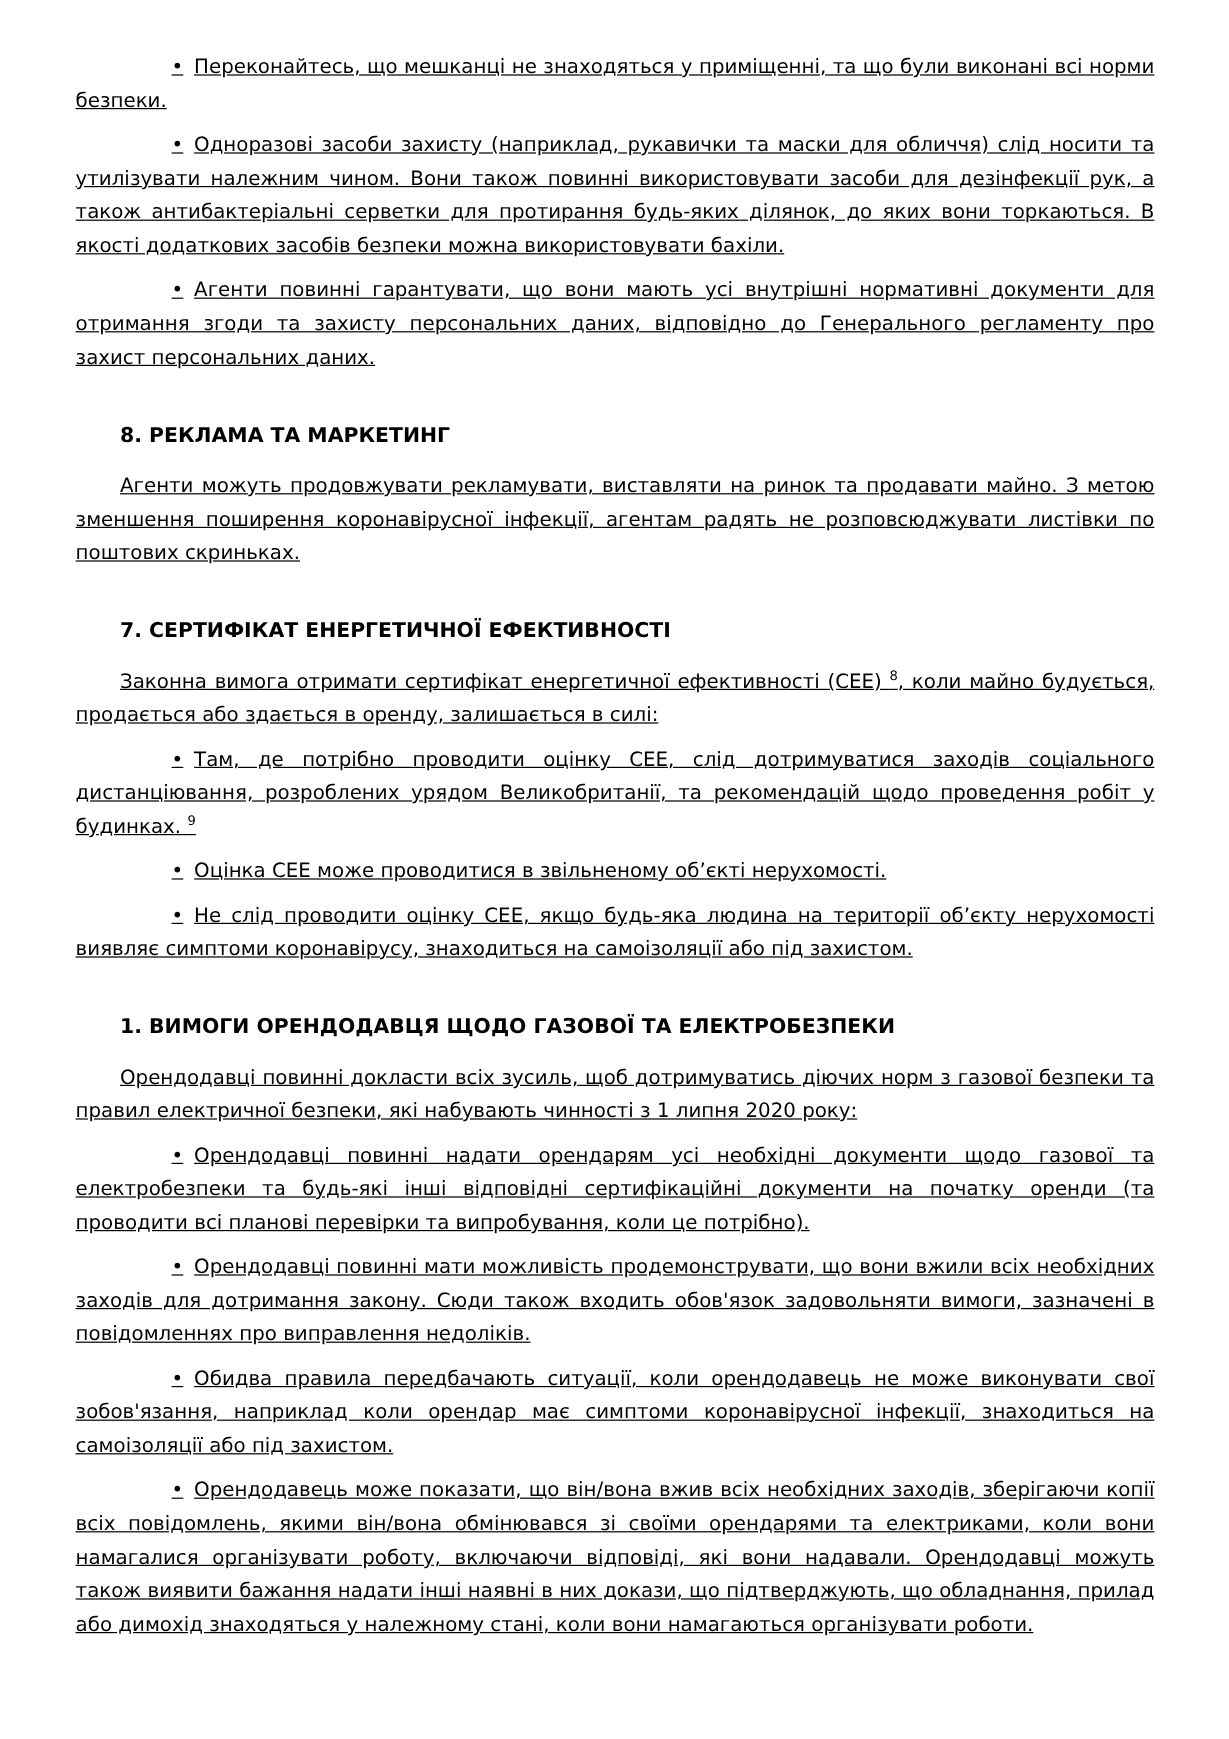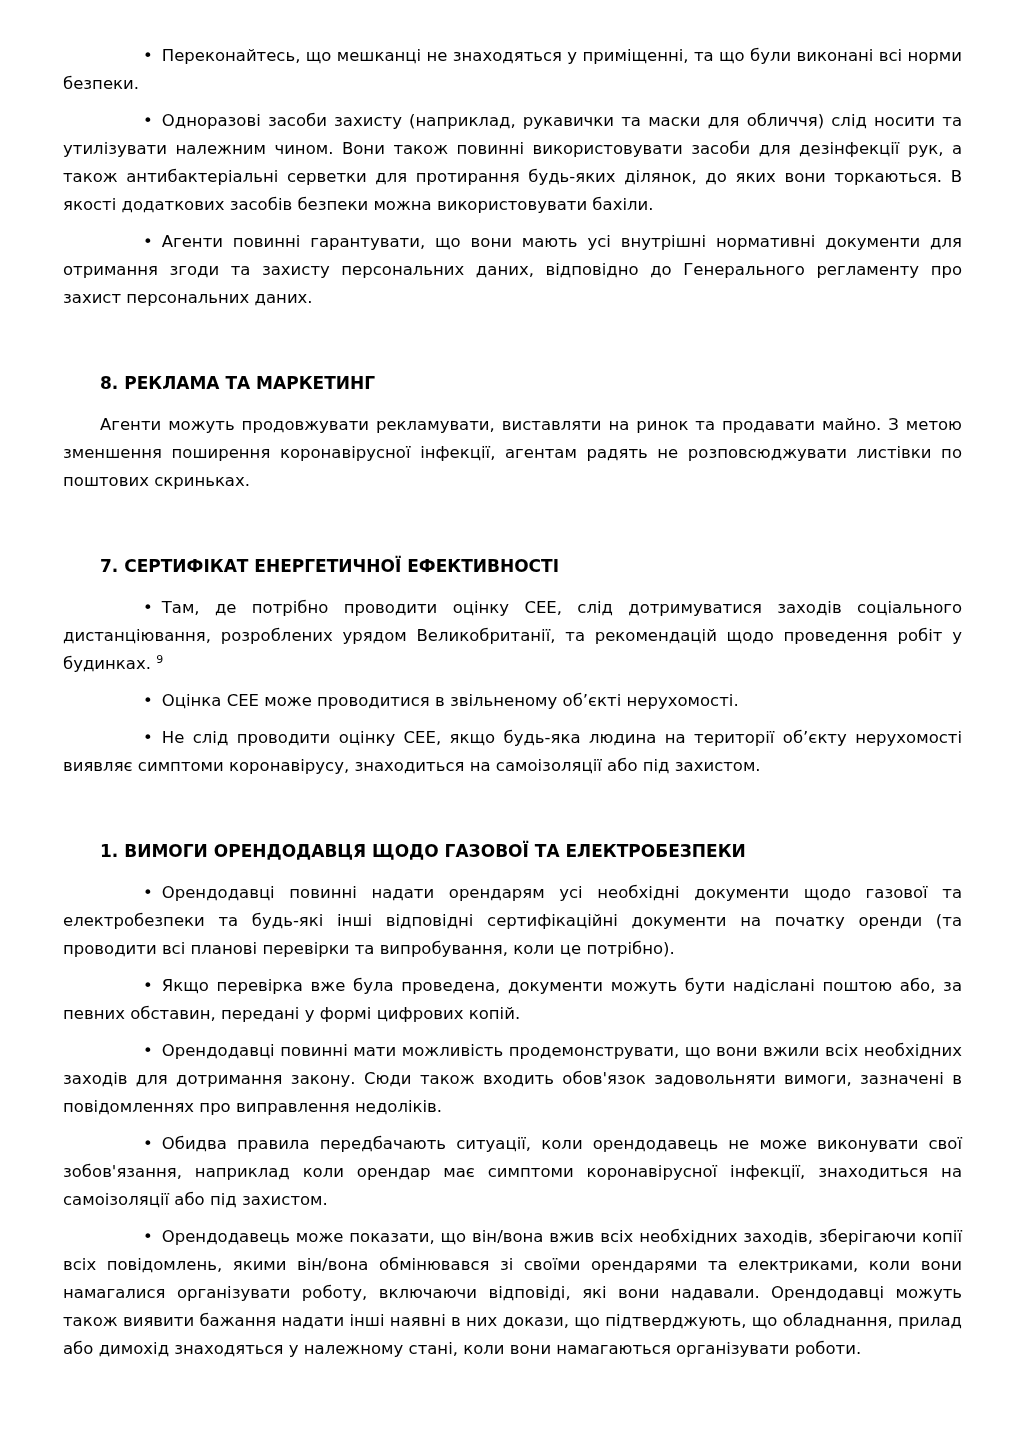--- a/index.html
+++ b/index.html
@@ -16,35 +16,36 @@
     box-sizing: border-box;
     padding: 42px 62px 40px 63px;
     font-family: "DejaVu Sans", sans-serif;
     font-size: 16.5px;
     line-height: 28px;
     color: #000000;
   }
   p {
     margin: 0 0 9px 0;
     text-align: justify;
+    text-decoration: underline;
   }
   p.bullet {
     text-indent: 80px;
   }
   p.indent {
     text-indent: 37px;
   }
   .bullet-marker {
     padding-right: 9px;
   }
   h2 {
     font-size: 17px;
     font-weight: bold;
     line-height: 28px;
-    margin: 57px 0 14px 37px;
+    margin: 37px 0 14px 37px;
     text-align: left;
   }
   sup {
     font-size: 11px;
     line-height: 0;
     vertical-align: super;
   }
 </style>
 </head>
 <body>
@@ -56,33 +57,34 @@
   <p class="bullet"><span class="bullet-marker">•</span><span>Одноразові засоби захисту (наприклад, рукавички та маски для обличчя) слід носити та утилізувати належним чином. Вони також повинні використовувати засоби для дезінфекції рук, а також антибактеріальні серветки для протирання будь-яких ділянок, до яких вони торкаються. В якості додаткових засобів безпеки можна використовувати бахіли.</span></p>
 
   <p class="bullet"><span class="bullet-marker">•</span><span>Агенти повинні гарантувати, що вони мають усі внутрішні нормативні документи для отримання згоди та захисту персональних даних, відповідно до Генерального регламенту про захист персональних даних.</span></p>
 
   <h2>8. РЕКЛАМА ТА МАРКЕТИНГ</h2>
 
   <p class="indent">Агенти можуть продовжувати рекламувати, виставляти на ринок та продавати майно. З метою зменшення поширення коронавірусної інфекції, агентам радять не розповсюджувати листівки по поштових скриньках.</p>
 
   <h2>7. СЕРТИФІКАТ ЕНЕРГЕТИЧНОЇ ЕФЕКТИВНОСТІ</h2>
 
+  <p class="indent"><span>Законна вимога отримати сертифікат енергетичної ефективності (СЕЕ) </span><sup>8</sup><span>, коли майно будується, продається або здається в оренду, залишається в силі:</span></p>
 
   <p class="bullet"><span class="bullet-marker">•</span><span>Там, де потрібно проводити оцінку СЕЕ, слід дотримуватися заходів соціального дистанціювання, розроблених урядом Великобританії, та рекомендацій щодо проведення робіт у будинках. </span><sup>9</sup><span></span></p>
 
   <p class="bullet"><span class="bullet-marker">•</span><span>Оцінка СЕЕ може проводитися в звільненому об’єкті нерухомості.</span></p>
 
   <p class="bullet"><span class="bullet-marker">•</span><span>Не слід проводити оцінку СЕЕ, якщо будь-яка людина на території об’єкту нерухомості виявляє симптоми коронавірусу, знаходиться на самоізоляції або під захистом.</span></p>
 
   <h2>1. ВИМОГИ ОРЕНДОДАВЦЯ ЩОДО ГАЗОВОЇ ТА ЕЛЕКТРОБЕЗПЕКИ</h2>
 
+  <p class="indent">Орендодавці повинні докласти всіх зусиль, щоб дотримуватись діючих норм з газової безпеки та правил електричної безпеки, які набувають чинності з 1 липня 2020 року:</p>
 
   <p class="bullet"><span class="bullet-marker">•</span><span>Орендодавці повинні надати орендарям усі необхідні документи щодо газової та електробезпеки та будь-які інші відповідні сертифікаційні документи на початку оренди (та проводити всі планові перевірки та випробування, коли це потрібно).</span></p>
 
-  <p class="bullet"><span class="bullet-marker">•</span><span>Якщо перевірка вже була проведена, документи можуть бути надіслані поштою або, за певних обставин, передані у формі цифрових копій.</span></p>
 
   <p class="bullet"><span class="bullet-marker">•</span><span>Орендодавці повинні мати можливість продемонструвати, що вони вжили всіх необхідних заходів для дотримання закону. Сюди також входить обов'язок задовольняти вимоги, зазначені в повідомленнях про виправлення недоліків.</span></p>
 
   <p class="bullet"><span class="bullet-marker">•</span><span>Обидва правила передбачають ситуації, коли орендодавець не може виконувати свої зобов'язання, наприклад коли орендар має симптоми коронавірусної інфекції, знаходиться на самоізоляції або під захистом.</span></p>
 
   <p class="bullet"><span class="bullet-marker">•</span><span>Орендодавець може показати, що він/вона вжив всіх необхідних заходів, зберігаючи копії всіх повідомлень, якими він/вона обмінювався зі своїми орендарями та електриками, коли вони намагалися організувати роботу, включаючи відповіді, які вони надавали. Орендодавці можуть також виявити бажання надати інші наявні в них докази, що підтверджують, що обладнання, прилад або димохід знаходяться у належному стані, коли вони намагаються організувати роботи.</span></p>
 
 </div>
 
 </body></html>

